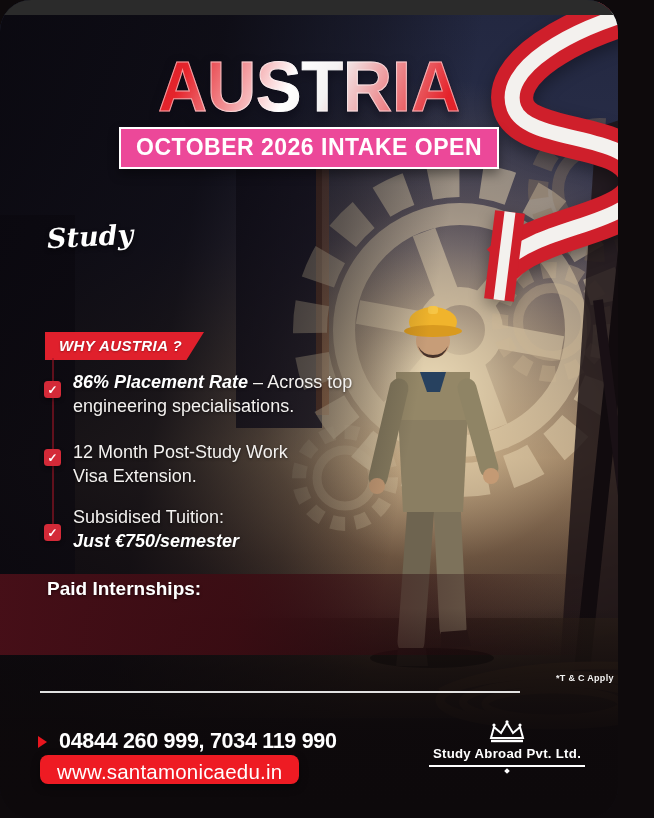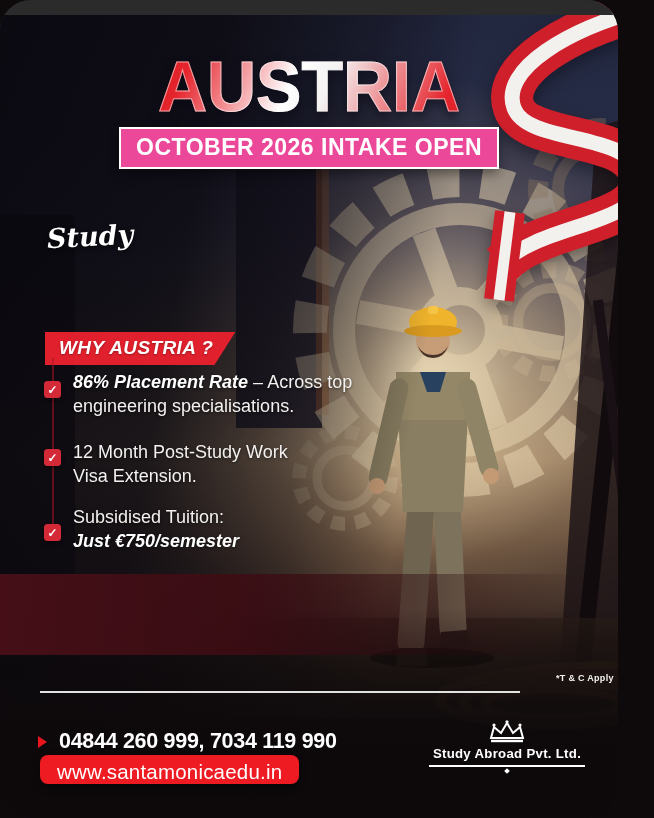--- a/index.html
+++ b/index.html
@@ -31,21 +31,21 @@
     background:#ec4899;border:2px solid #fff;color:#fff;padding:5px 15px 6px;
     font-size:23px;font-weight:700;letter-spacing:.5px;white-space:nowrap;
     box-shadow:0 5px 10px rgba(0,0,0,.4);}
   .study{position:absolute;left:47px;top:221px;font-family:"DejaVu Serif",serif;
     font-style:italic;font-weight:700;font-size:27px;color:#fff;transform:rotate(-3deg);
     text-shadow:0 2px 4px rgba(0,0,0,.6);}
   .program{position:absolute;left:44px;top:254px;font-family:"DejaVu Serif",serif;
     font-weight:700;font-size:43px;letter-spacing:1px;color:#fff;
     text-shadow:0 3px 7px rgba(0,0,0,.65);}
   .why-badge{position:absolute;left:45px;top:332px;background:#e0202c;color:#fff;
-    font-style:italic;font-weight:800;font-size:19px;letter-spacing:.4px;
+    font-style:italic;font-weight:800;font-size:15px;letter-spacing:.4px;
     padding:5px 22px 6px 14px;clip-path:polygon(0 0,100% 0,89% 100%,0 100%);
     text-shadow:0 1px 2px rgba(0,0,0,.3);text-align:center;}
   .vline{position:absolute;left:52px;top:358px;width:2px;height:176px;background:rgba(165,22,38,.55);}
   .check{position:absolute;width:17px;height:17px;background:#d42a38;border-radius:3.5px;
     color:#fff;font-size:12px;font-weight:700;display:flex;align-items:center;justify-content:center;
     box-shadow:0 2px 4px rgba(0,0,0,.4);}
   .chk1{left:44px;top:381px;} .chk2{left:44px;top:449px;} .chk3{left:44px;top:524px;}
   .bullet{position:absolute;left:73px;color:#f3f1ef;font-size:18px;line-height:1.33;
     text-shadow:0 1px 3px rgba(0,0,0,.55);}
   .b1{top:371px;width:302px;} .b2{top:441px;width:230px;} .b3{top:506px;width:280px;}
@@ -187,20 +187,21 @@
       <span>12 Month Post-Study Work Visa Extension.</span>
     </div>
 
     <span class="check chk3">✓</span>
     <div class="bullet b3">
       <span>Subsidised Tuition:</span><br>
       <span class="em">Just €750/semester</span>
     </div>
 
     <div class="offer-band"></div>
+    <div class="offer-label">Paid Internships:</div>
 
     <div class="tandc">*T &amp; C Apply</div>
     <div class="divider"></div>
 
     <div class="phone-row">
       <span class="tri"></span>
       <span class="phones">04844 260 999, 7034 119 990</span>
     </div>
     <div class="website">www.santamonicaedu.in</div>
 

